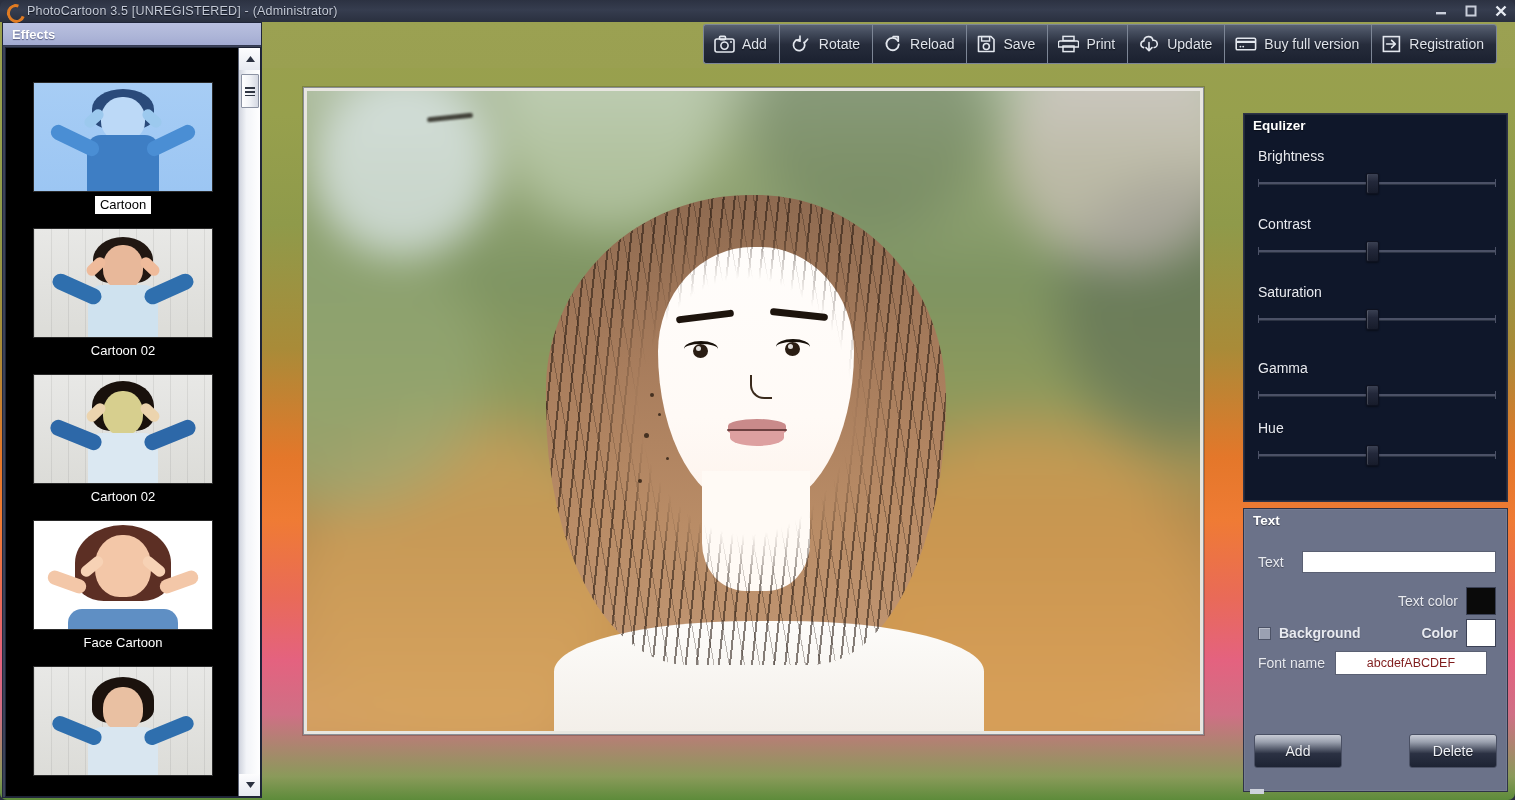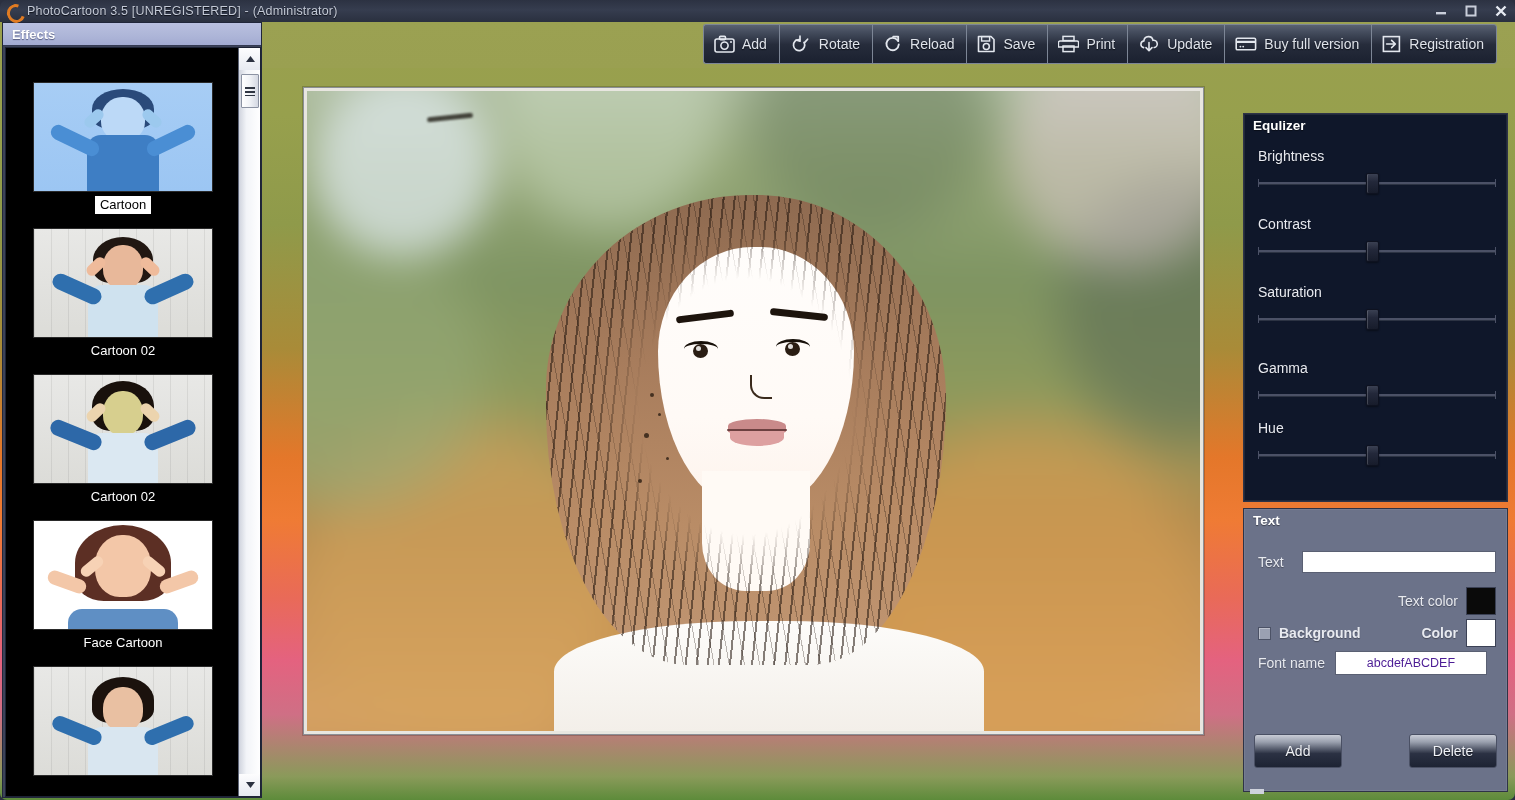--- a/index.html
+++ b/index.html
@@ -346,21 +346,21 @@
     background: linear-gradient(to bottom, #c8ccd6 0%, #9aa0ae 22%, #2b3143 58%, #1d2333 100%);
     border: 1px solid #4a5064; border-radius: 3px;
     color: #f0f2f7; font-size: 14px;
     display: flex; align-items: center; justify-content: center;
     text-shadow: 0 1px 1px rgba(0,0,0,.6);
     cursor: default;
   }
   .font-box {
     width: 152px; height: 24px; background: #fff; border: 1px solid #5a6073;
     display: flex; align-items: center; justify-content: center;
-    font-size: 12.5px; color: #4c1d95;
+    font-size: 12.5px; color: #7f1d1d;
   }
   
   #nub {
     position: absolute; left: 1250px; top: 789px; width: 14px; height: 5px;
     background: #cfd3dd; z-index: 14;
   }
 </style>
 </head>
 <body>
 

